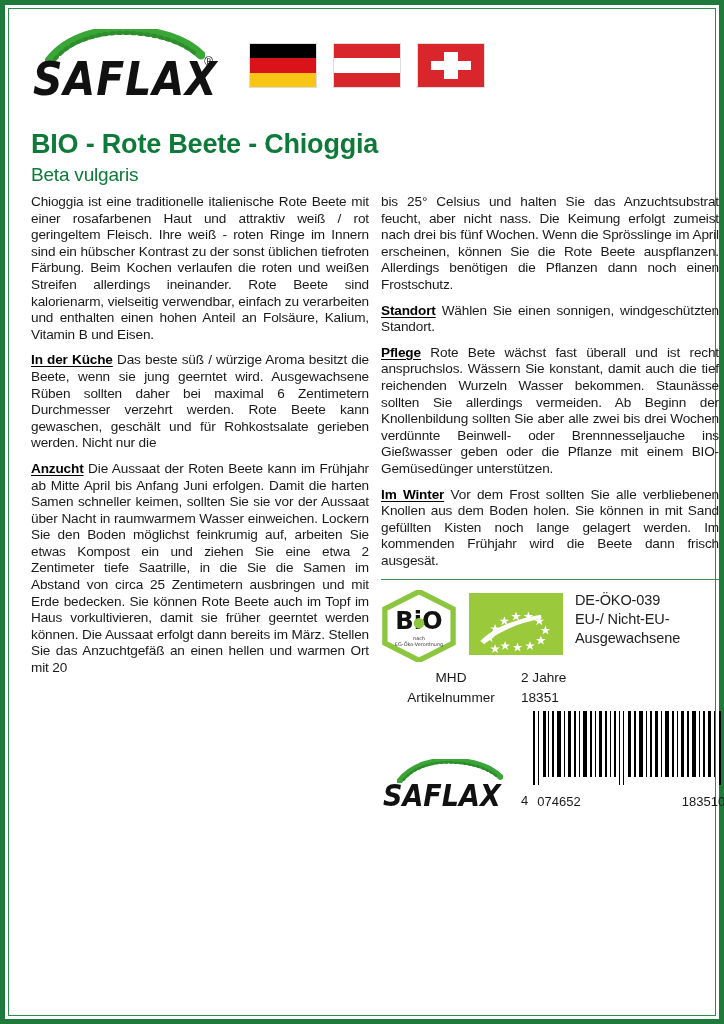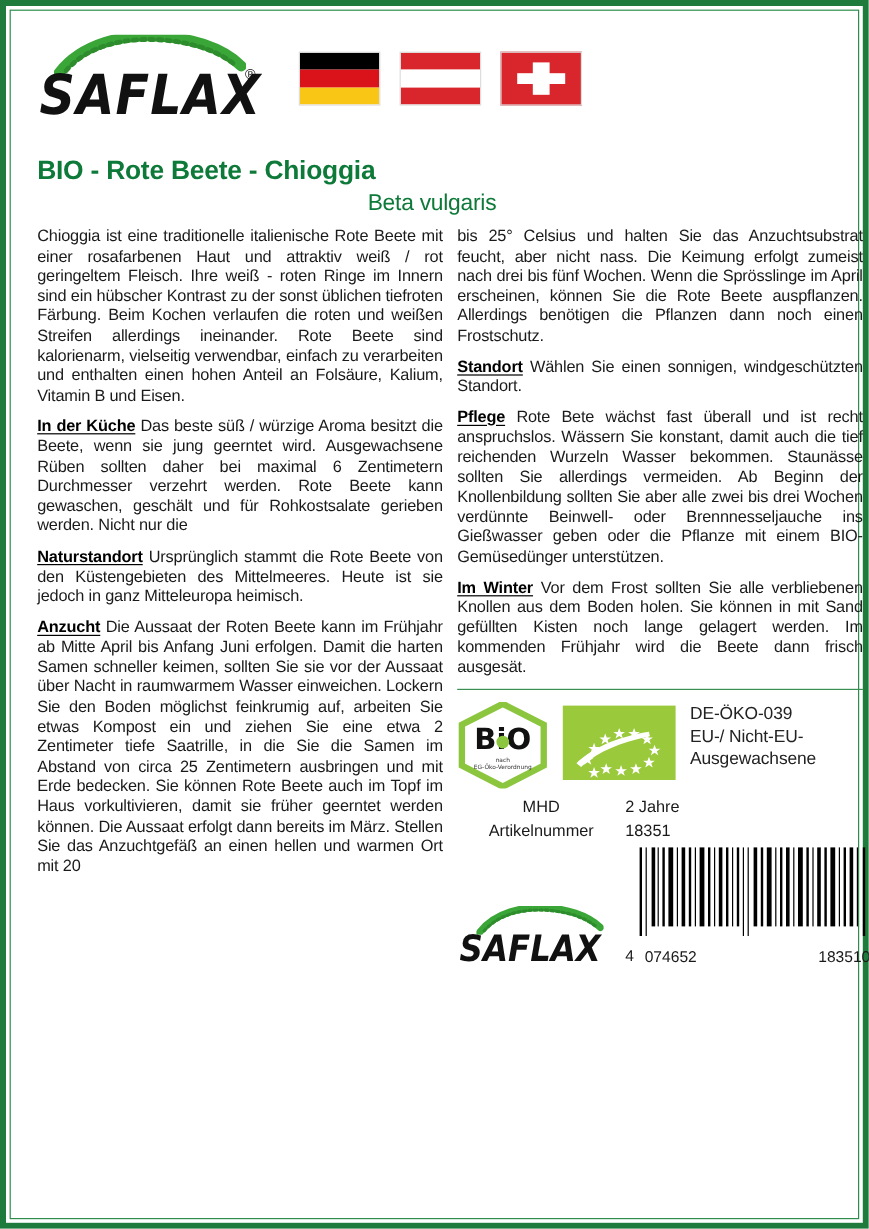--- a/index.html
+++ b/index.html
@@ -70,25 +70,25 @@
     width:22%; height:62%; left:39%; top:19%;
   }
   .flag-ch .cross-h {
     position:absolute; background:#fff;
     width:62%; height:22%; left:19%; top:39%;
   }
 
   
   .title-row { padding:14px 6px 0 6px; }
   .main-title {
-    font-size:22px; font-weight:700; color:#0e7a39;
+    font-size:27px; font-weight:700; color:#0e7a39;
     letter-spacing:-0.2px;
   }
   .botanical {
-    text-align:center; font-size:19px; color:#0e7a39;
+    text-align:left; font-size:19px; color:#0e7a39;
     margin-top:4px; padding-right:4px; letter-spacing:-0.2px;
   }
 
   
   .columns {
     display:flex; gap:12px;
     padding:8px 6px 0 6px;
     flex:1; min-height:0;
   }
   .col { width:338px; flex:none; }
@@ -184,21 +184,20 @@
   <div class="title-row">
     <div class="main-title">BIO - Rote Beete - Chioggia</div>
     <div class="botanical">Beta vulgaris</div>
   </div>
 
   <div class="columns">
 
     <div class="col">
       <p>Chioggia ist eine traditionelle italienische Rote Beete mit einer rosafarbenen Haut und attraktiv weiß / rot geringeltem Fleisch. Ihre weiß - roten Ringe im Innern sind ein hübscher Kontrast zu der sonst üblichen tiefroten Färbung. Beim Kochen verlaufen die roten und weißen Streifen allerdings ineinander. Rote Beete sind kalorienarm, vielseitig verwendbar, einfach zu verarbeiten und enthalten einen hohen Anteil an Folsäure, Kalium, Vitamin B und Eisen.</p>
       <p><span class="sec-label">In der Küche</span><span> Das beste süß / würzige Aroma besitzt die Beete, wenn sie jung geerntet wird. Ausgewachsene Rüben sollten daher bei maximal 6 Zentimetern Durchmesser verzehrt werden. Rote Beete kann gewaschen, geschält und für Rohkostsalate gerieben werden. Nicht nur die</span></p>
-      <p><span class="sec-label">Naturstandort</span><span> Ursprünglich stammt die Rote Beete von den Küstengebieten des Mittelmeeres. Heute ist sie jedoch in ganz Mitteleuropa heimisch.</span></p>
       <p><span class="sec-label">Anzucht</span><span>  Die Aussaat der Roten Beete kann im Frühjahr ab Mitte April bis Anfang Juni erfolgen. Damit die harten Samen schneller keimen, sollten Sie sie vor der Aussaat über Nacht in raumwarmem Wasser einweichen. Lockern Sie den Boden möglichst feinkrumig auf, arbeiten Sie etwas Kompost ein und ziehen Sie eine etwa 2 Zentimeter tiefe Saatrille, in die Sie die Samen im Abstand von circa 25 Zentimetern ausbringen und mit Erde bedecken. Sie können Rote Beete auch im Topf im Haus vorkultivieren, damit sie früher geerntet werden können. Die Aussaat erfolgt dann bereits im März. Stellen Sie das Anzuchtgefäß an einen hellen und warmen Ort mit 20</span></p>
     </div>
 
     <div class="col">
       <p>bis 25° Celsius und halten Sie das Anzuchtsubstrat feucht, aber nicht nass. Die Keimung erfolgt zumeist nach drei bis fünf Wochen. Wenn die Sprösslinge im April erscheinen, können Sie die Rote Beete auspflanzen. Allerdings benötigen die Pflanzen dann noch einen Frostschutz.</p>
       <p><span class="sec-label">Standort</span><span> Wählen Sie einen sonnigen, windgeschützten Standort.</span></p>
       <p><span class="sec-label">Pflege</span><span> Rote Bete wächst fast überall und ist recht anspruchslos. Wässern Sie konstant, damit auch die tief reichenden Wurzeln Wasser bekommen. Staunässe sollten Sie allerdings vermeiden. Ab Beginn der Knollenbildung sollten Sie aber alle zwei bis drei Wochen verdünnte Beinwell- oder Brennnesseljauche ins Gießwasser geben oder die Pflanze mit einem BIO-Gemüsedünger unterstützen.</span></p>
       <p><span class="sec-label">Im Winter</span><span> Vor dem Frost sollten Sie alle verbliebenen Knollen aus dem Boden holen. Sie können in mit Sand gefüllten Kisten noch lange gelagert werden. Im kommenden Frühjahr wird die Beete dann frisch ausgesät.</span></p>
 
       <div class="cert-area">

